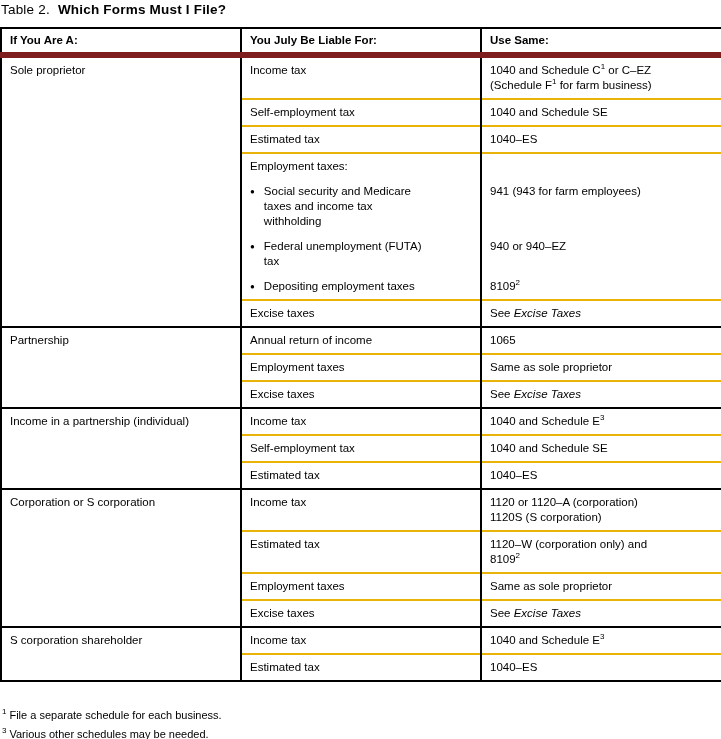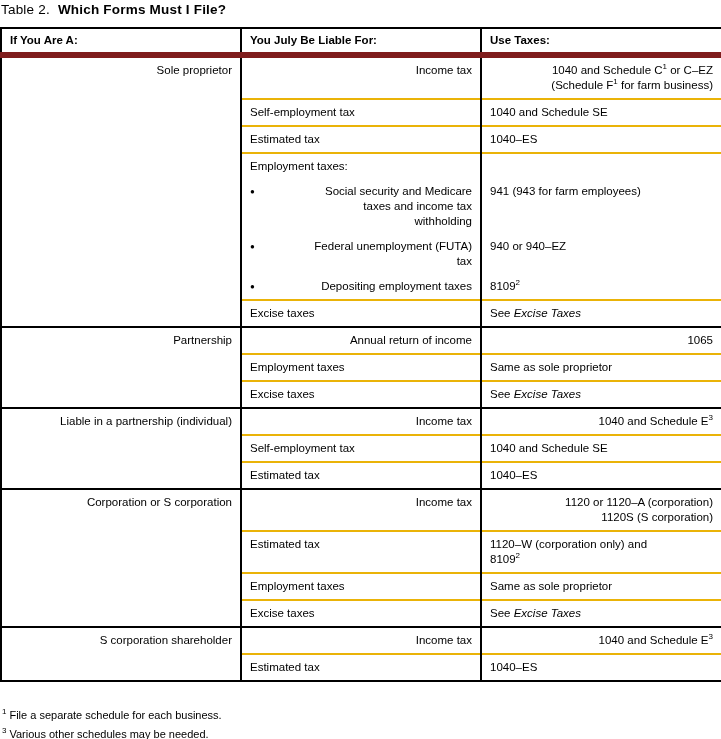--- a/index.html
+++ b/index.html
@@ -34,30 +34,30 @@
     vertical-align: top;
     padding: 5px 8px 5px 8px;
     overflow: hidden;
   }
   table.forms-table th {
     font-weight: bold;
     border-bottom: 6px solid #7f1d1d;
     padding: 4px 8px 4px 8px;
   }
   .col-liable, .col-form { border-left: 2px solid #000; }
-  tr.group-start td { border-top: 2px solid #000; text-align: right; }
+  tr.group-start td { border-top: 2px solid #000; }
   td.sep { border-top: 2px solid #eab308; }
   td.entity-cell { padding-top: 6px; }
 
   td.bullet-cell { padding: 10px 6px 2px 28px; }
   td.bullet-form { padding-top: 10px; }
   td.subhead-cell { padding-bottom: 1px; }
   .brow { display: flex; }
   .dot { font-size: 8px; line-height: 15px; margin-right: 9px; flex: none; }
-  .btext { flex: 1; text-align: right; }
+  .btext { flex: 1; }
 
   sup { font-size: 8px; line-height: 0; vertical-align: super; }
   i { font-style: italic; }
 
   .footnotes {
     margin: 24px 0 0 2px;
   }
   .footnote {
     font-size: 11px;
     line-height: 18.5px;
@@ -76,21 +76,21 @@
   <table class="forms-table">
     <colgroup>
       <col style="width:240px">
       <col style="width:240px">
       <col style="width:241px">
     </colgroup>
     <thead>
       <tr>
         <th class="col-entity">If You Are A:</th>
         <th class="col-liable">You July Be Liable For:</th>
-        <th class="col-form">Use Taxes:</th>
+        <th class="col-form">Use Same:</th>
       </tr>
     </thead>
     <tbody>
         <tr class="group-start">
           <td class="entity-cell" rowspan="8">Sole proprietor</td>
           <td class="col-liable">Income tax</td>
           <td class="col-form">1040 and Schedule C<sup>1</sup> or C–EZ<br>(Schedule F<sup>1</sup> for farm business)</td>
         </tr>
         <tr>
           <td class="col-liable sep">Self-employment tax</td>
@@ -142,21 +142,21 @@
         </tr>
         <tr>
           <td class="col-liable sep">Employment taxes</td>
           <td class="col-form sep">Same as sole proprietor</td>
         </tr>
         <tr>
           <td class="col-liable sep">Excise taxes</td>
           <td class="col-form sep">See <i>Excise Taxes</i></td>
         </tr>
         <tr class="group-start">
-          <td class="entity-cell" rowspan="3">Liable in a partnership (individual)</td>
+          <td class="entity-cell" rowspan="3">Income in a partnership (individual)</td>
           <td class="col-liable">Income tax</td>
           <td class="col-form">1040 and Schedule E<sup>3</sup></td>
         </tr>
         <tr>
           <td class="col-liable sep">Self-employment tax</td>
           <td class="col-form sep">1040 and Schedule SE</td>
         </tr>
         <tr>
           <td class="col-liable sep">Estimated tax</td>
           <td class="col-form sep">1040–ES</td>

